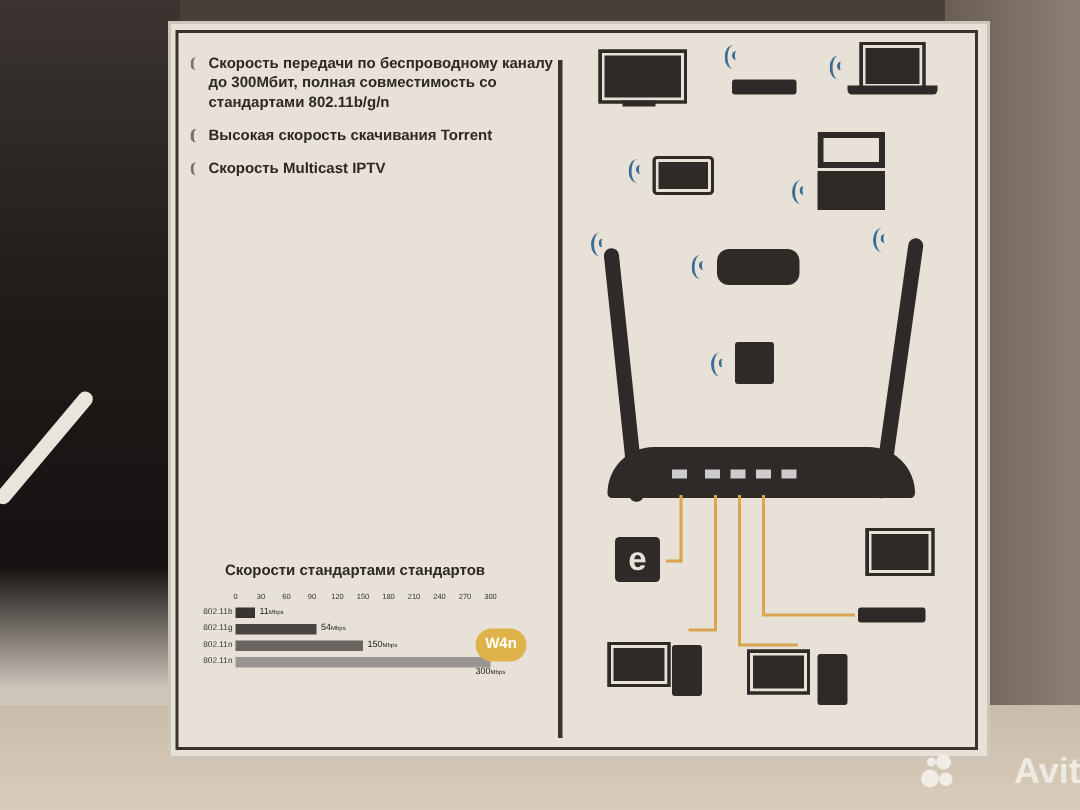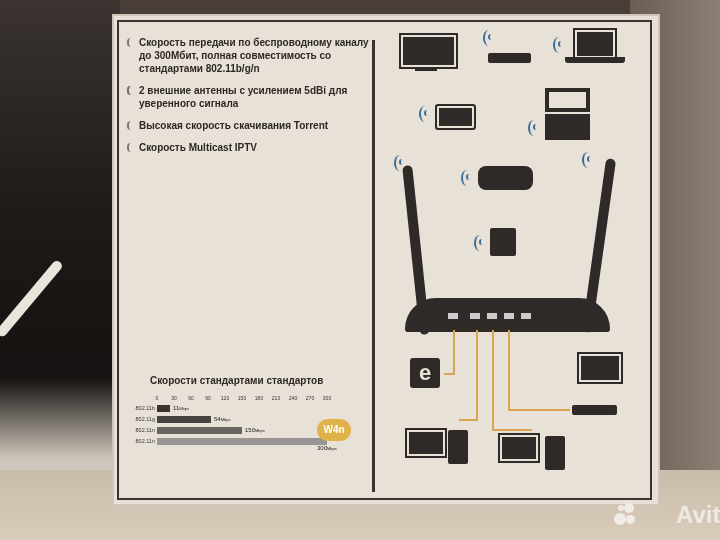--- a/index.html
+++ b/index.html
@@ -44,21 +44,20 @@
 
 <div class="box">
   <div class="box-border"></div>
 </div>
 <div class="divider"></div>
 
 <div class="features">
   <div class="feat"><span class="bullet"></span><span>Скорость передачи по беспроводному каналу до 300Мбит, полная совместимость со стандартами 802.11b/g/n</span></div>
   <div class="feat"><span class="bullet"></span></div>
   <div class="feat"><span class="bullet"></span></div>
-  <div class="feat"><span class="bullet"></span><span>2 внешние антенны с усилением 5dBi для уверенного сигнала</span></div>
   <div class="feat"><span class="bullet"></span><span>Высокая скорость скачивания Torrent</span></div>
   <div class="feat"><span class="bullet"></span><span>Скорость Multicast IPTV</span></div>
 </div>
 
 <div class="chart">
   <div class="chart-title">Скорости стандартами стандартов</div>
   <div class="ticks">
     <span class="tick" style="left:0">0</span>
     <span class="tick" style="left:17px">30</span>
     <span class="tick" style="left:34px">60</span>

